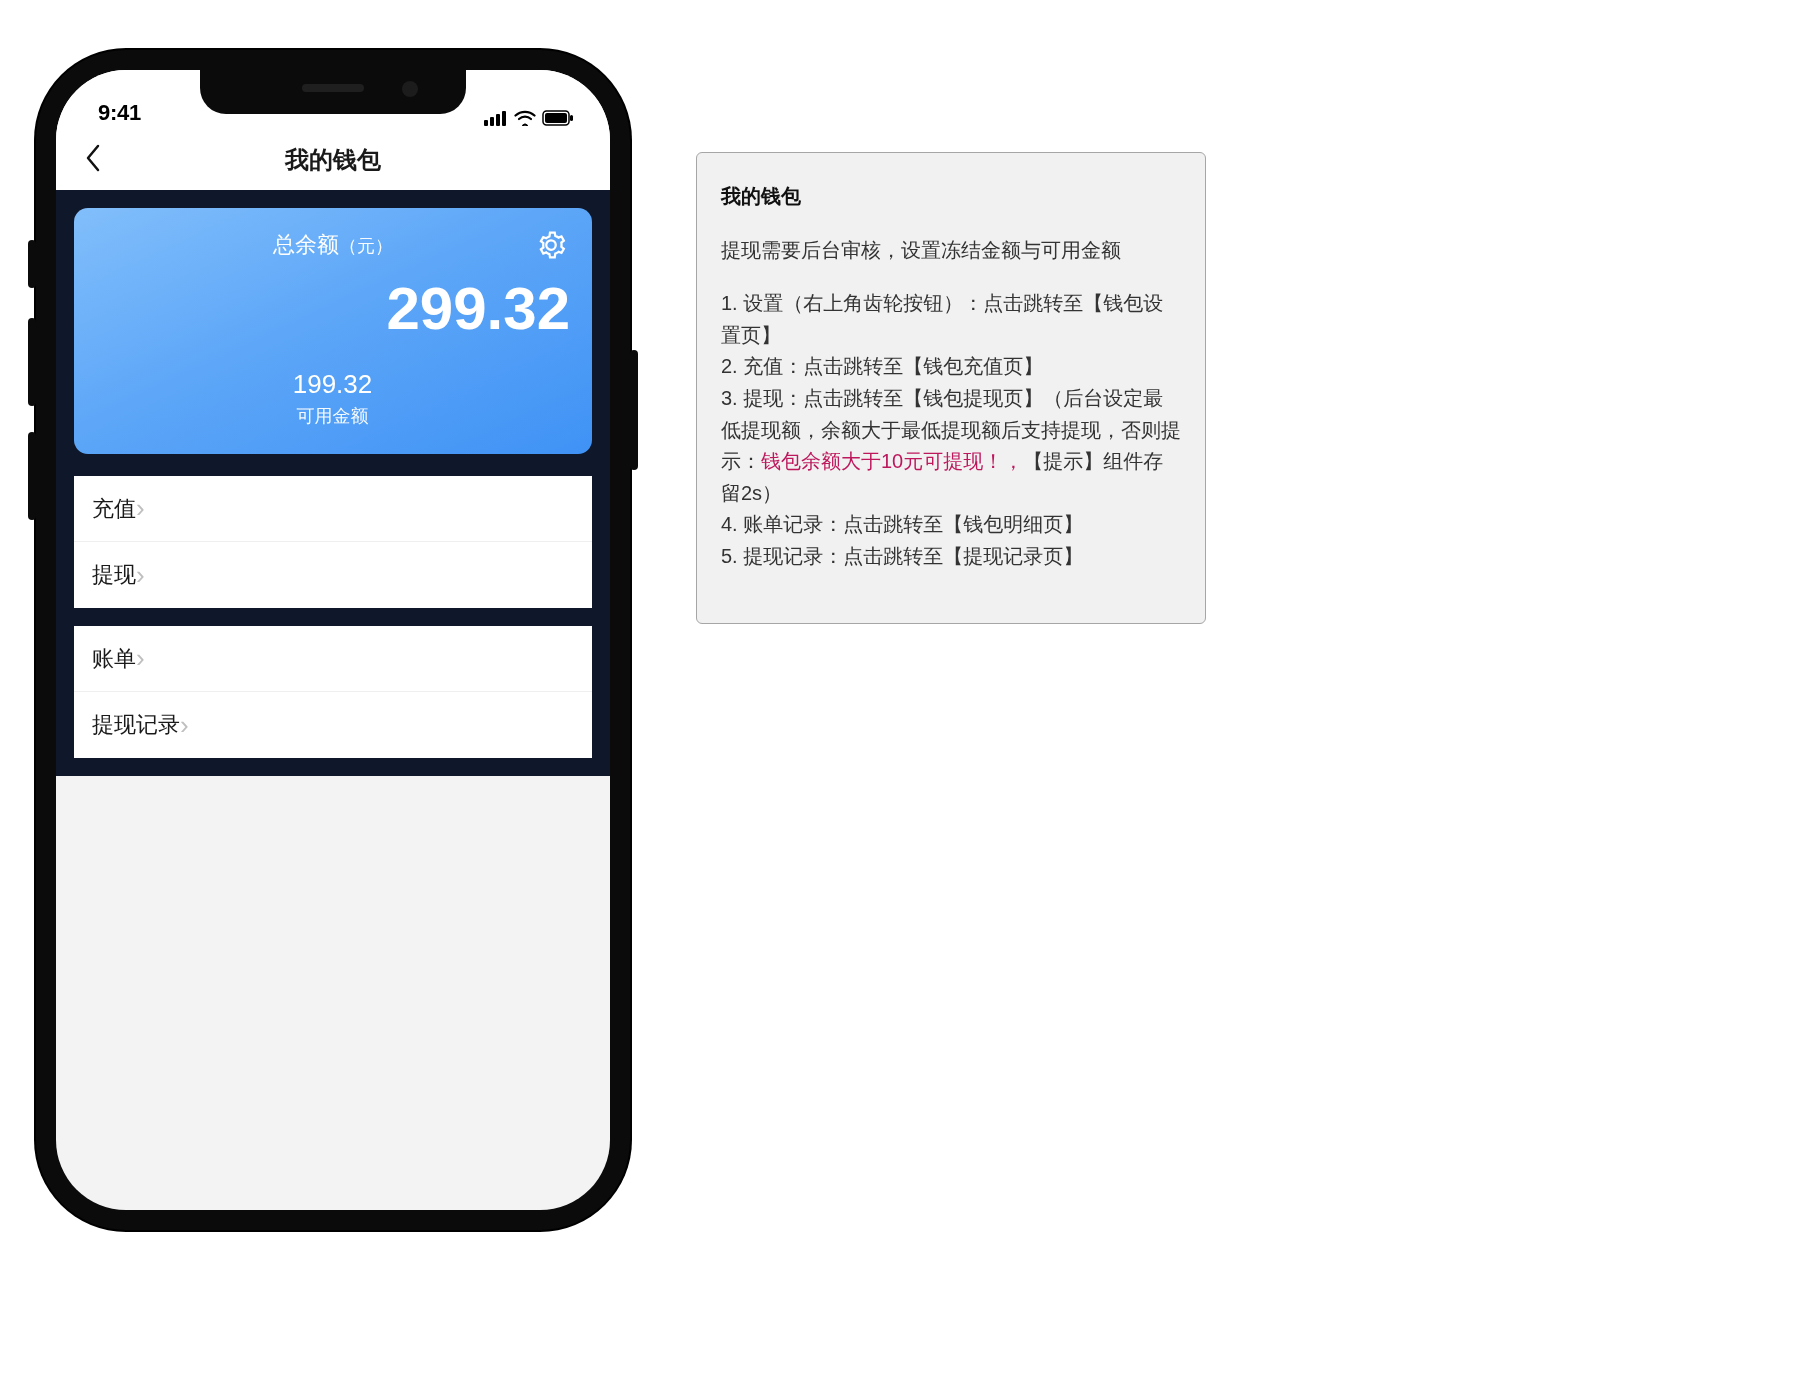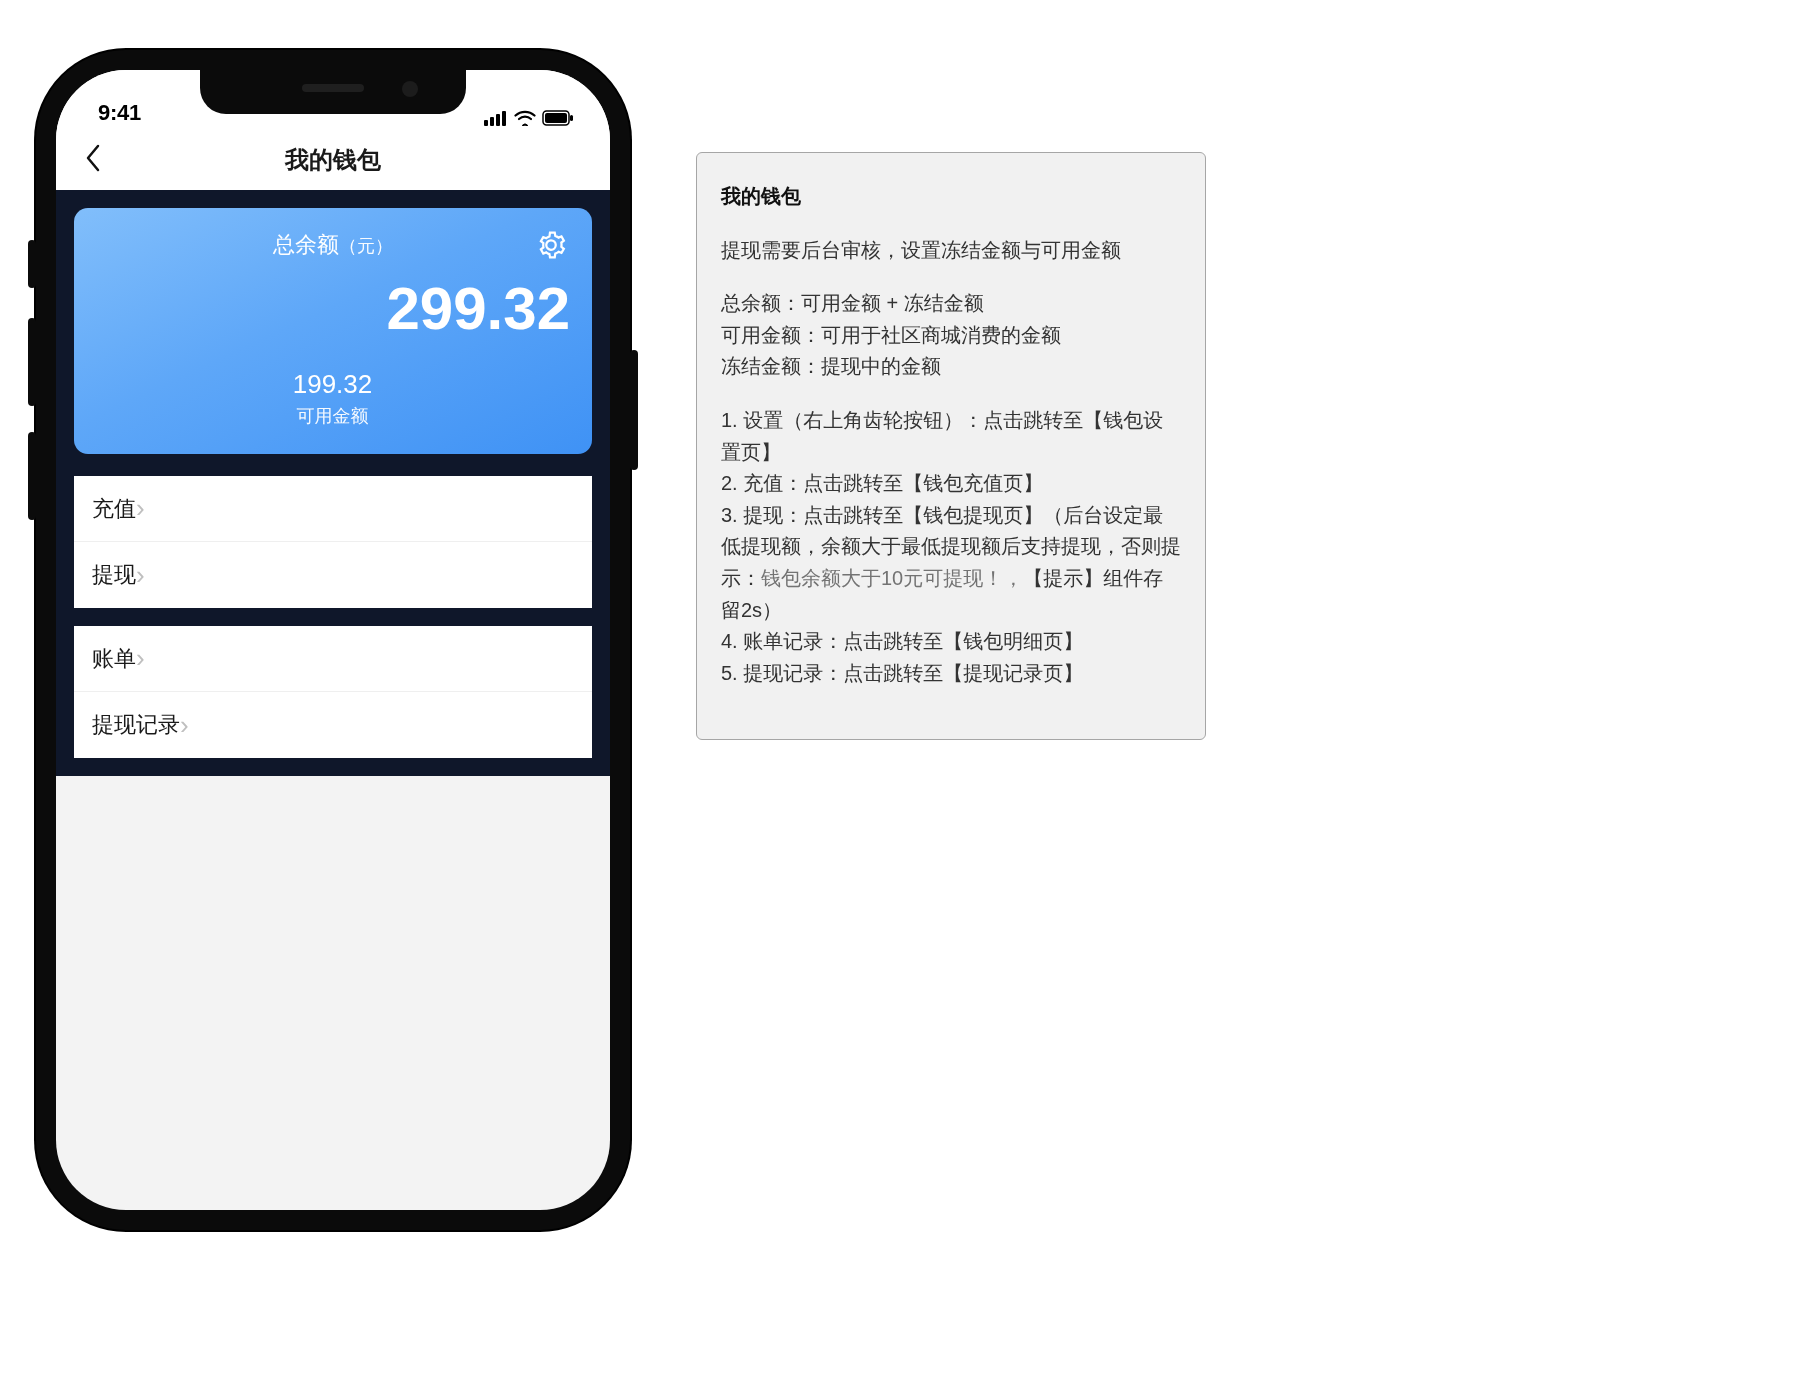--- a/index.html
+++ b/index.html
@@ -200,21 +200,21 @@
     background: #f1f1f1;
     border: 1px solid #a6a6a6;
     border-radius: 6px;
     padding: 28px 24px 28px 24px;
     font-size: 20px;
     line-height: 1.58;
     color: #333;
   }
   .spec-title { font-weight: 700; color: #111; margin-bottom: 22px; }
   .spec-block { margin-bottom: 22px; white-space: pre-wrap; }
-  .spec-link { color: #737373; }
+  .spec-link { color: #be185d; }
 </style>
 </head>
 <body>
 
 <div class="canvas">
 
   <div class="phone">
     <div class="side-btn left1"></div>
     <div class="side-btn left2"></div>
     <div class="side-btn left3"></div>
@@ -296,23 +296,20 @@
             <span class="chevron">›</span>
           </div>
         </div>
       </div>
     </div>
   </div>
 
   <div class="spec-panel">
     <div class="spec-title">我的钱包</div>
     <div class="spec-block">提现需要后台审核，设置冻结金额与可用金额</div>
-    <div class="spec-block">总余额：可用金额 + 冻结金额
-可用金额：可用于社区商城消费的金额
-冻结金额：提现中的金额</div>
     <div class="spec-block"><span>1. 设置（右上角齿轮按钮）：点击跳转至【钱包设置页】
 2. 充值：点击跳转至【钱包充值页】
 3. 提现：点击跳转至【钱包提现页】（后台设定最低提现额，余额大于最低提现额后支持提现，否则提示：</span><span class="spec-link">钱包余额大于10元可提现！，</span><span>【提示】组件存留2s）
 4. 账单记录：点击跳转至【钱包明细页】
 5. 提现记录：点击跳转至【提现记录页】</span></div>
   </div>
 
 </div>
 
 </body></html>

